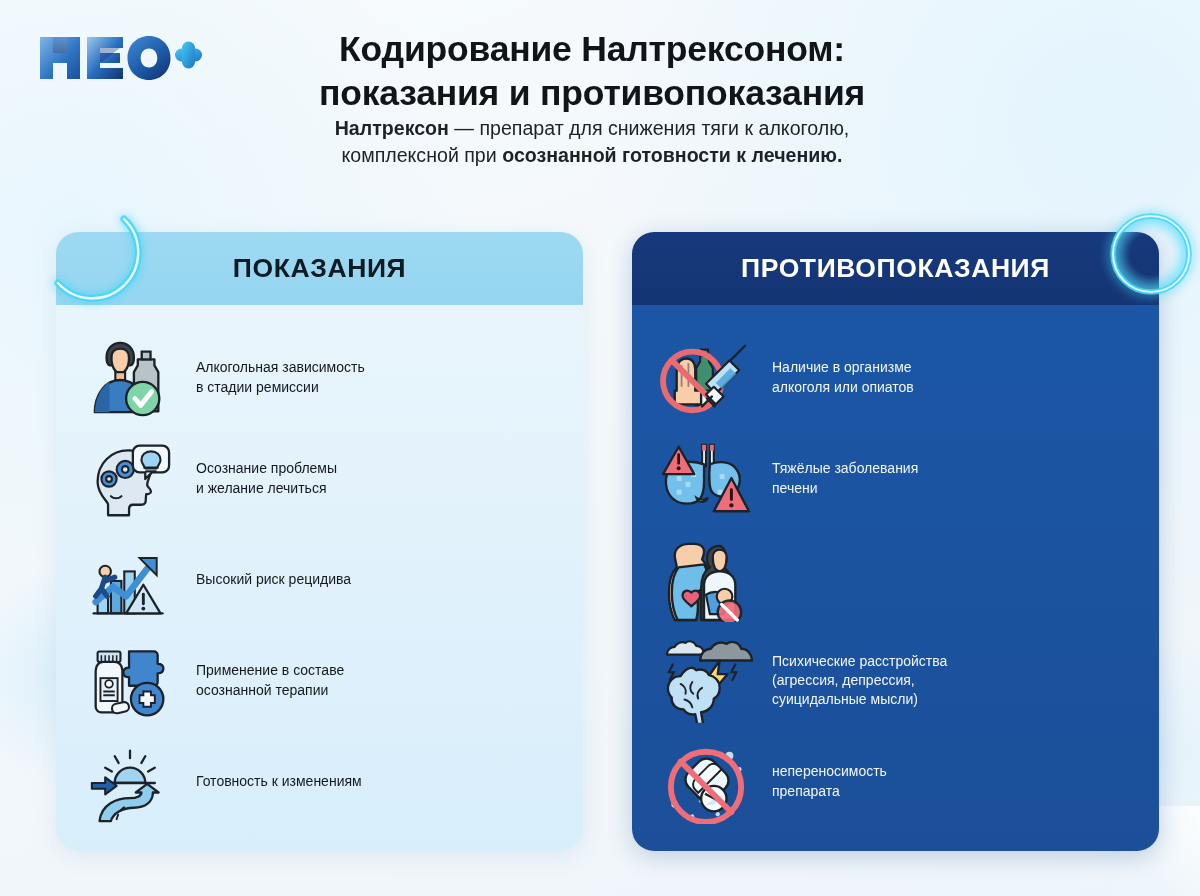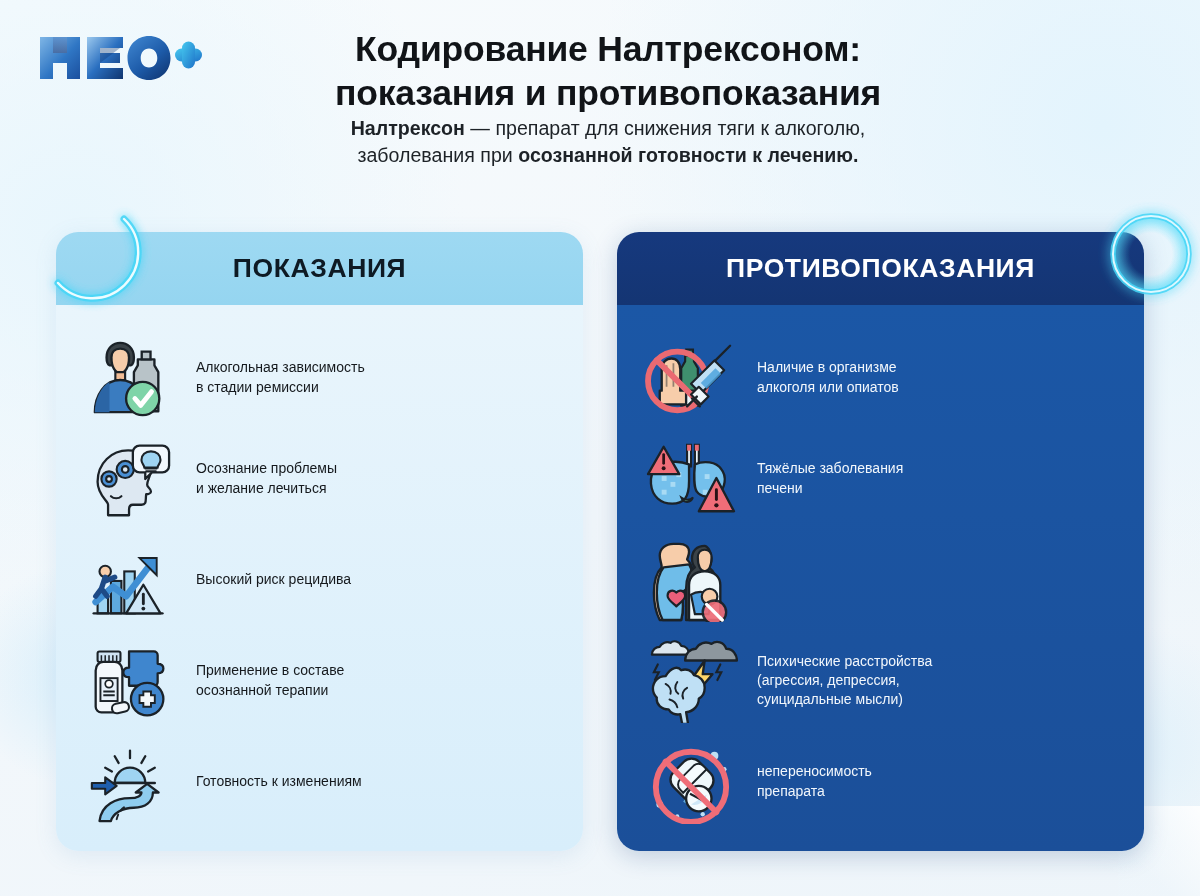--- a/index.html
+++ b/index.html
@@ -25,21 +25,21 @@
   .logo {
     position: absolute;
     left: 34px;
     top: 29px;
     width: 170px;
     height: 58px;
   }
 
   .title-block {
     position: absolute;
-    left: 228px;
+    left: 212px;
     top: 28px;
     width: 760px;
     text-align: center;
   }
 
   .title {
     font-size: 35.5px;
     font-weight: 700;
     color: #111418;
     line-height: 1.23;
@@ -65,21 +65,21 @@
   .card {
     position: absolute;
     top: 0;
     width: 527px;
     height: 619px;
     border-radius: 22px;
     overflow: hidden;
     z-index: 2;
   }
   .card.left  { left: 56px;  box-shadow: 0 5px 22px rgba(90,150,190,0.13); }
-  .card.right { left: 617px; box-shadow: 0 5px 24px rgba(20,60,120,0.22); }
+  .card.right { left: 632px; box-shadow: 0 5px 24px rgba(20,60,120,0.22); }
 
   .card-head {
     height: 73px;
     display: flex;
     align-items: center;
     justify-content: center;
   }
   .card.left  .card-head { background: linear-gradient(180deg,#9ed9f2 0%, #95d5f0 100%); }
   .card.right .card-head { background: linear-gradient(180deg,#173f86 0%, #133druh 100%); background: linear-gradient(180deg,#16397e 0%, #143573 100%); }
 
@@ -200,21 +200,21 @@
     <rect x="148" y="12.5" width="13" height="27" rx="6.5" fill="url(#lgP)"></rect>
   </svg>
 
   <div class="title-block">
     <div class="title">
       <div>Кодирование Налтрексоном:</div>
       <div>показания и противопоказания</div>
     </div>
     <div class="subtitle">
       <div><b>Налтрексон</b><span> — препарат для снижения тяги к алкоголю,</span></div>
-      <div><span>заболевания при </span><b>осознанной готовности к лечению.</b></div>
+      <div><span>комплексной при </span><b>осознанной готовности к лечению.</b></div>
     </div>
   </div>
 </div>
 
 <div class="deco deco-blob-left"></div>
 <div class="deco deco-blob-right"></div>
 <div class="deco deco-wedge"></div>
 
 <div class="cards">
 

